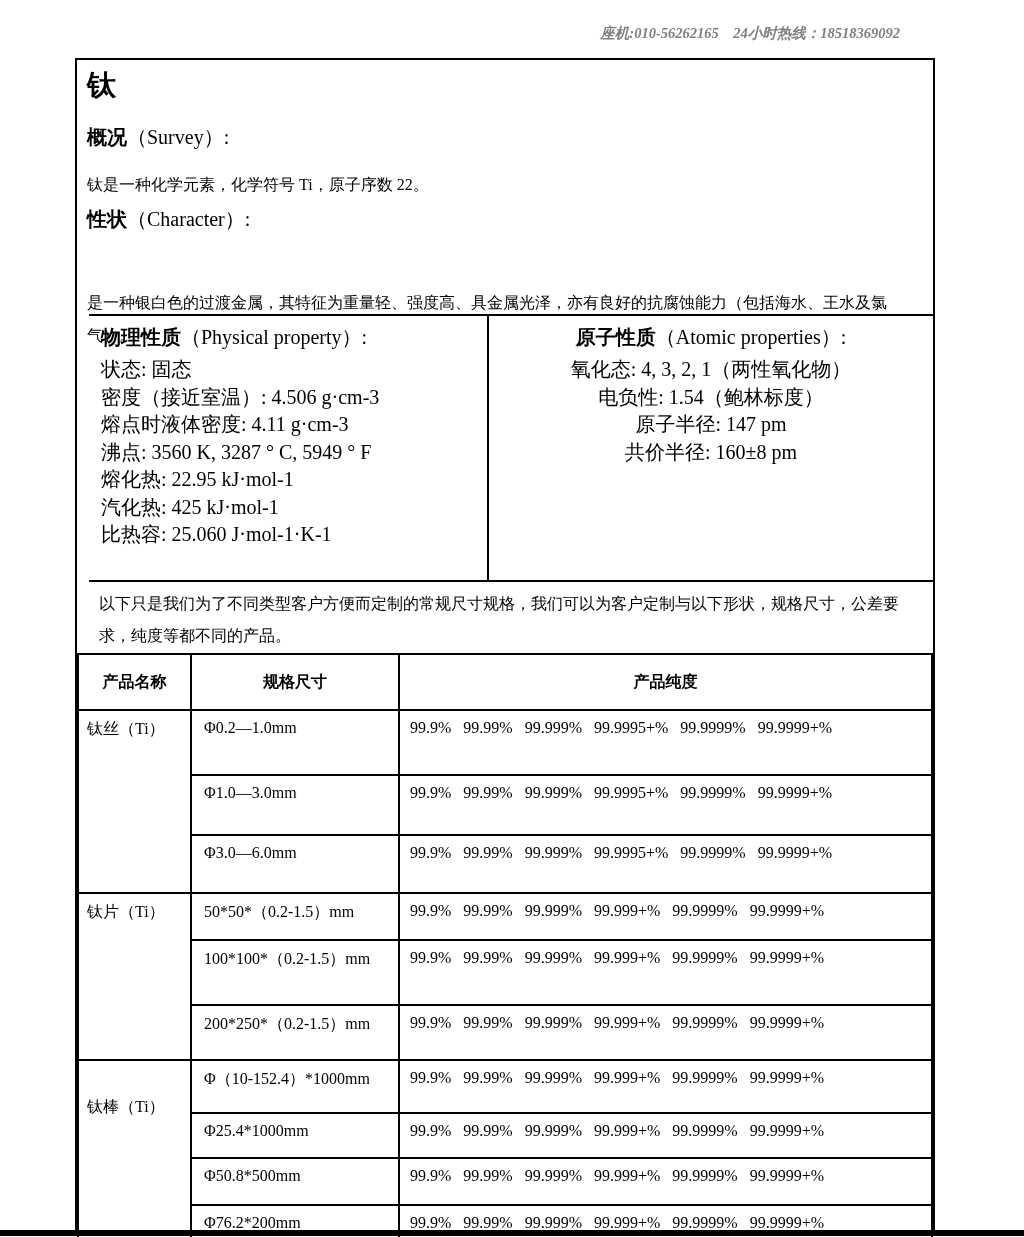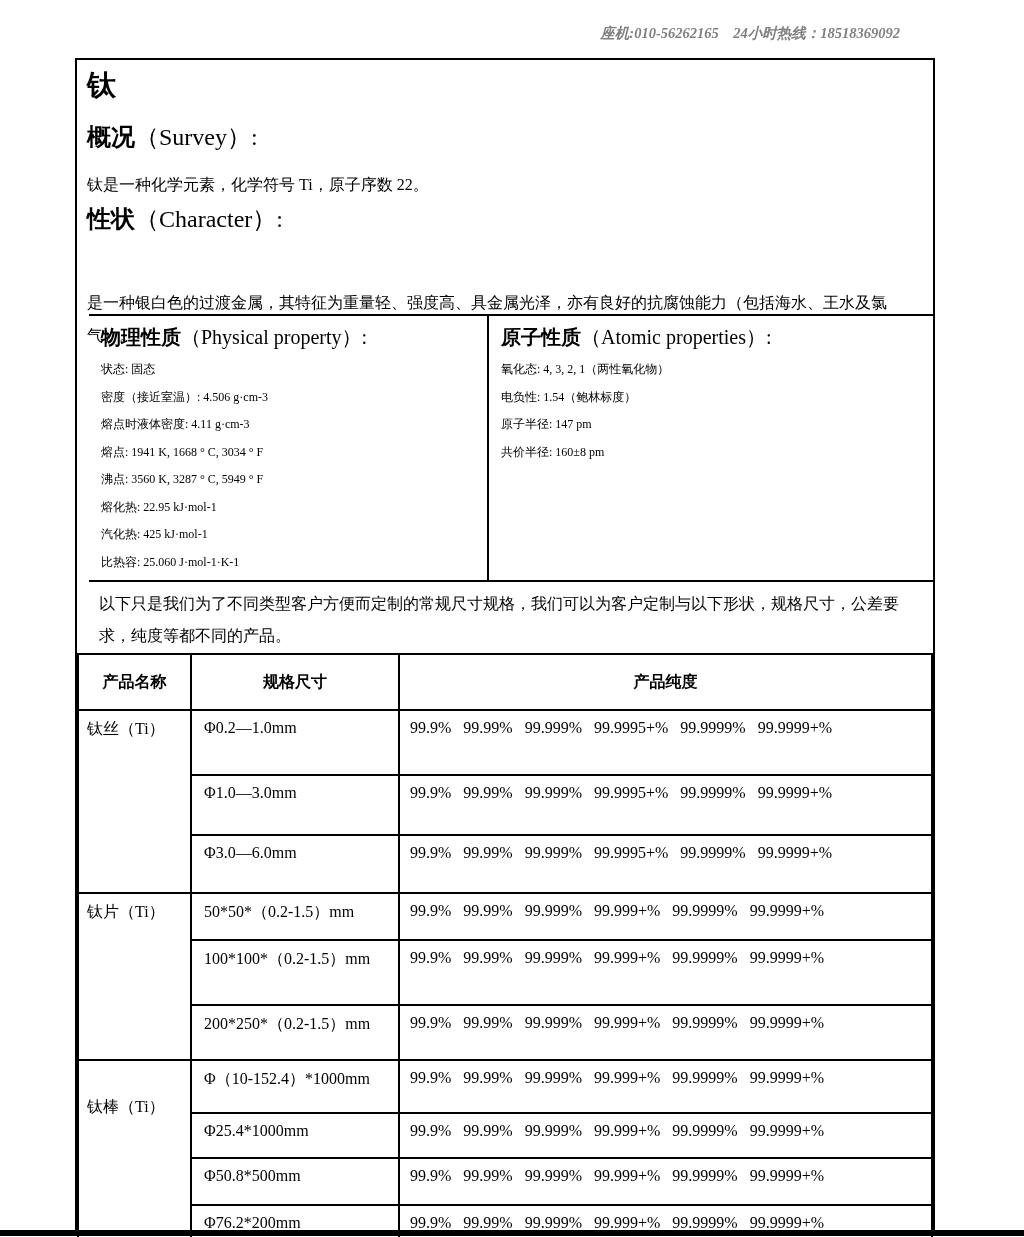--- a/index.html
+++ b/index.html
@@ -40,21 +40,21 @@
     top: 8px;
     left: 10px;
     right: auto;
     font-size: 29px;
     font-weight: bold;
     line-height: 34px;
   }
   .sec-heading {
     left: 10px;
     right: auto;
-    font-size: 24px;
+    font-size: 20px;
     line-height: 26px;
     white-space: pre;
   }
   .sec-heading .zh { font-weight: bold; }
   .body-text {
     left: 10px;
     right: 10px;
     font-size: 16px;
     line-height: 33px;
   }
@@ -71,30 +71,30 @@
     box-sizing: border-box;
   }
   .props-cell {
     box-sizing: border-box;
     padding: 6px 12px 0 12px;
   }
   .props-cell.physical {
     width: 400px;
     border-right: 2px solid #000000;
   }
-  .props-cell.atomic { flex: 1; }
+  .props-cell.atomic { flex: 1; text-align: center; }
   .props-heading {
     font-size: 20px;
     line-height: 30px;
     margin-bottom: 4px;
     white-space: pre;
   }
   .props-heading .zh { font-weight: bold; }
   .prop-line {
-    font-size: 12px;
+    font-size: 20px;
     line-height: 27.5px;
     white-space: pre;
   }
 
   .custom-note {
     top: 520px;
     height: 61px;
     border-top: 2px solid #000000;
     box-sizing: border-box;
     padding: 6px 10px 0 10px;
@@ -162,21 +162,20 @@
 
     <div class="abs sec-heading character-heading"><span class="zh">性状</span><span>（Character）:</span></div>
     <div class="abs body-text character-body">是一种银白色的过渡金属，其特征为重量轻、强度高、具金属光泽，亦有良好的抗腐蚀能力（包括海水、王水及氯气）。</div>
 
     <div class="abs props-section">
       <div class="props-cell physical">
         <div class="props-heading"><span class="zh">物理性质</span><span>（Physical property）:</span></div>
         <div class="prop-line">状态: 固态</div>
         <div class="prop-line">密度（接近室温）: 4.506 g·cm-3</div>
         <div class="prop-line">熔点时液体密度: 4.11 g·cm-3</div>
-        <div class="prop-line">熔点: 1941 K, 1668 ° C, 3034 ° F</div>
         <div class="prop-line">沸点: 3560 K, 3287 ° C, 5949 ° F</div>
         <div class="prop-line">熔化热: 22.95 kJ·mol-1</div>
         <div class="prop-line">汽化热: 425 kJ·mol-1</div>
         <div class="prop-line">比热容: 25.060 J·mol-1·K-1</div>
       </div>
       <div class="props-cell atomic">
         <div class="props-heading"><span class="zh">原子性质</span><span>（Atomic properties）:</span></div>
         <div class="prop-line">氧化态: 4, 3, 2, 1（两性氧化物）</div>
         <div class="prop-line">电负性: 1.54（鲍林标度）</div>
         <div class="prop-line">原子半径: 147 pm</div>

